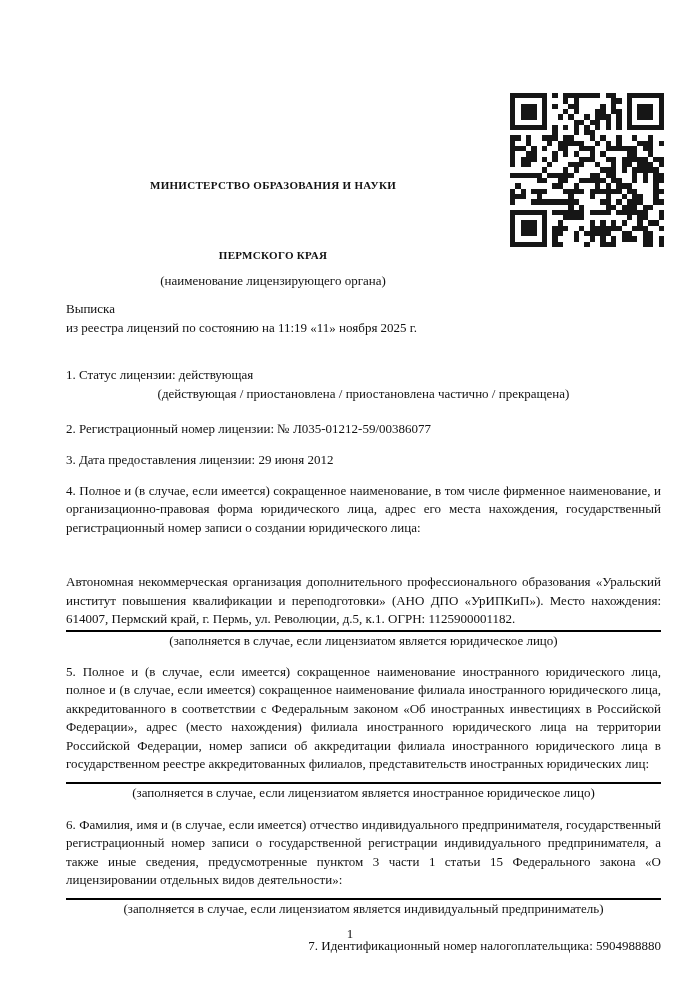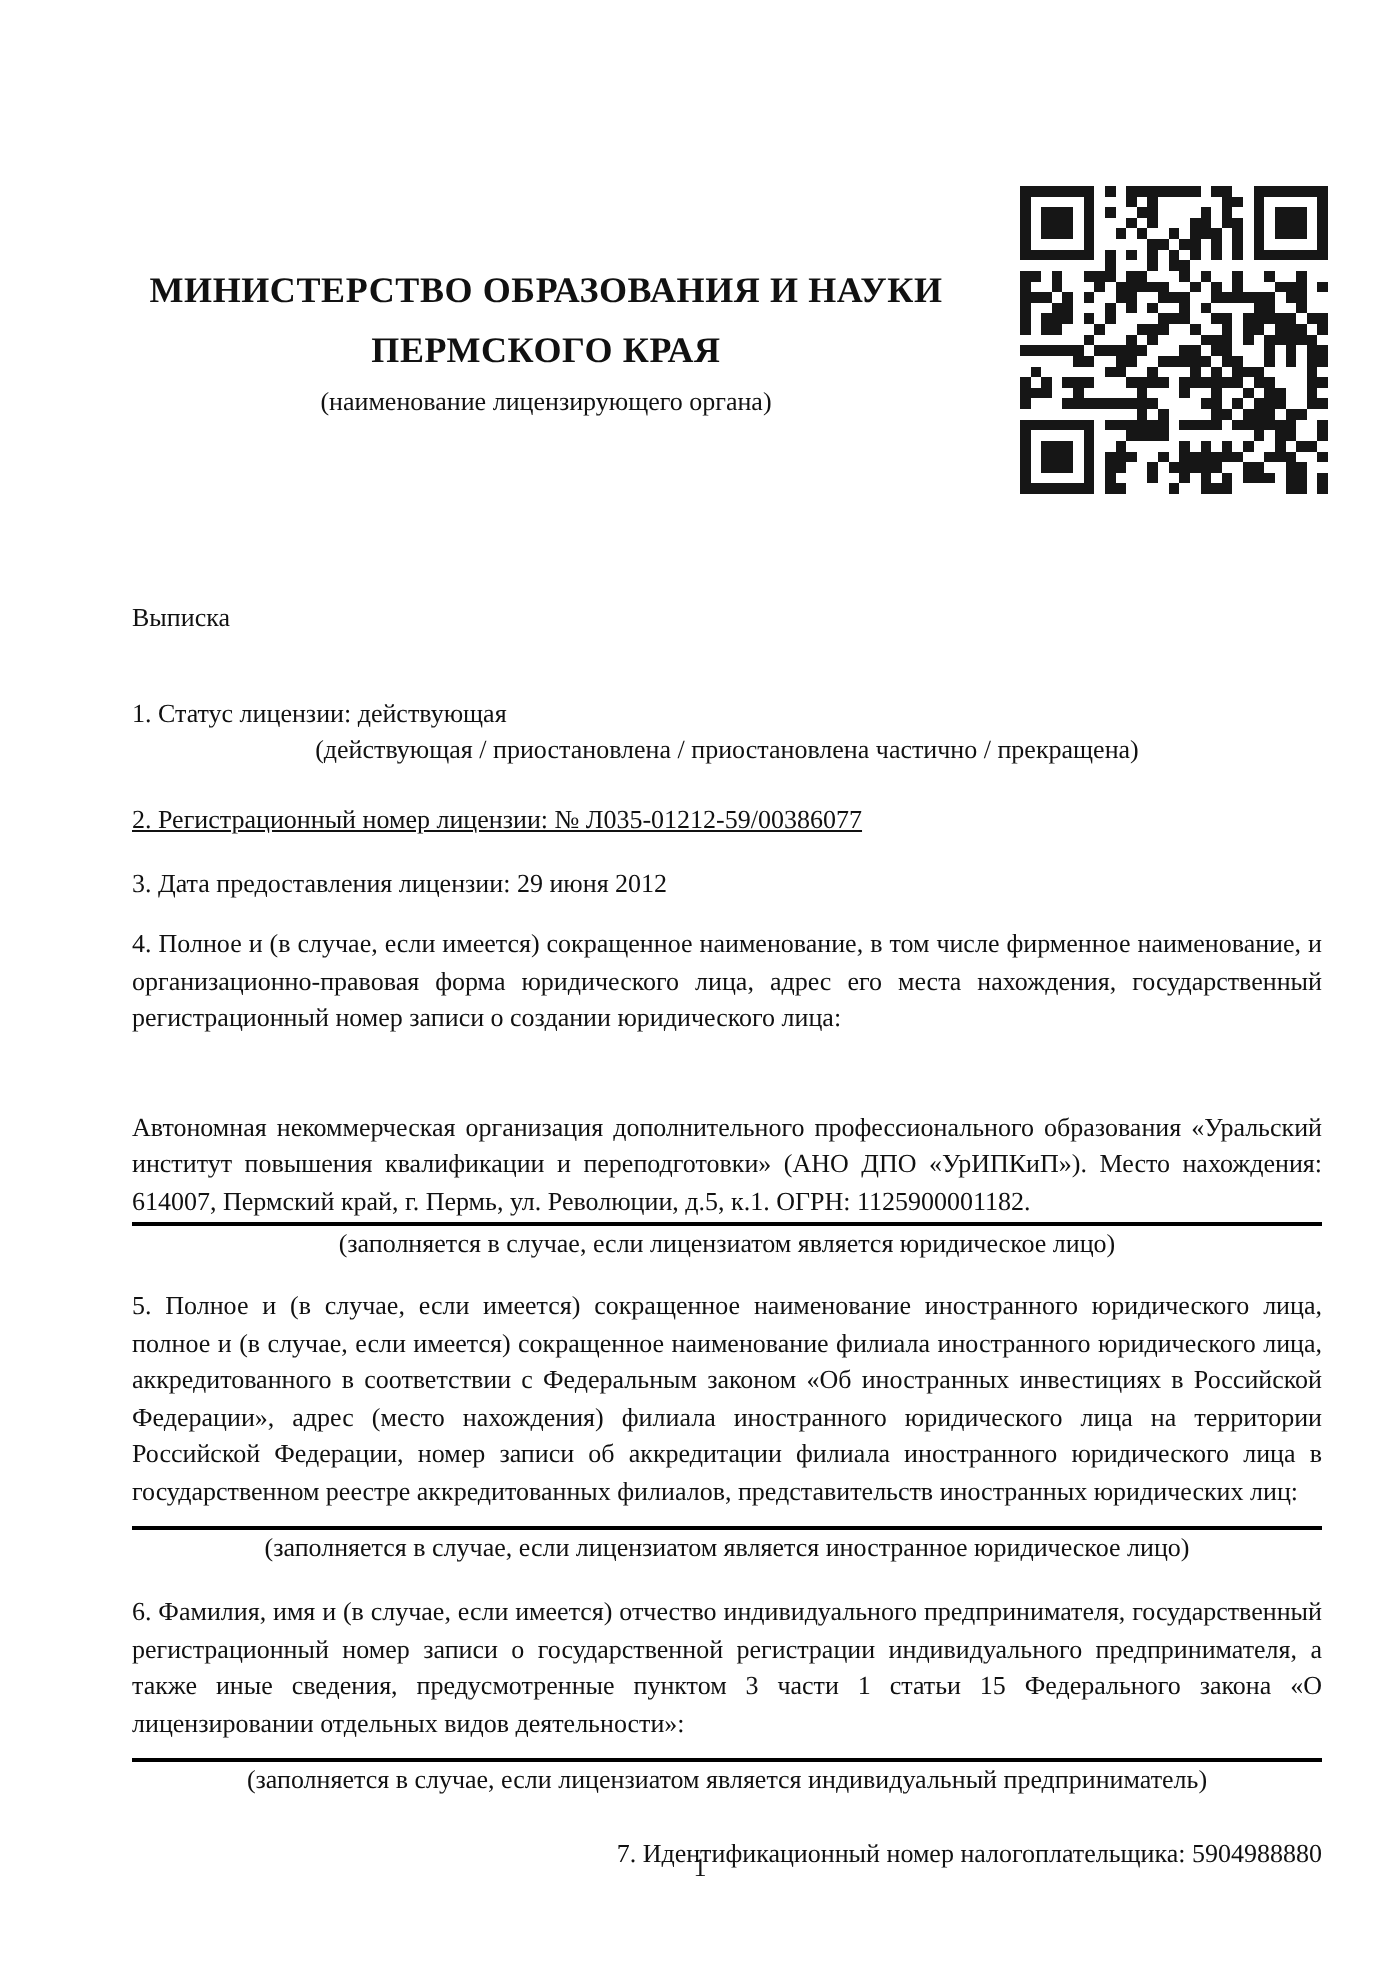--- a/index.html
+++ b/index.html
@@ -20,24 +20,25 @@
   
   .org-block {
     position: absolute;
     top: 130px;
     left: 66px;
     width: 414px;
     text-align: center;
   }
   .org-name {
     font-weight: bold;
-    font-size: 18px;
+    font-size: 11px;
     line-height: 30px;
     letter-spacing: 0.3px;
     white-space: nowrap;
+    margin-top: 40px;
   }
   .org-caption {
     font-size: 13px;
     line-height: 14px;
     margin-top: 4px;
   }
   .qr {
     position: absolute;
     top: 85px;
     right: 28px;
@@ -64,21 +65,21 @@
     margin-top: 2px;
   }
   .rule {
     border-top: 2px solid #000000;
     height: 0;
     margin-top: 1px;
   }
   .rule-gap { margin-top: 8px; }
 
   .item-1 { margin-top: 29px; }
-  .item-2 { margin-top: 19px; text-decoration: underline; }
+  .item-2 { margin-top: 19px; }
   .item-3 { margin-top: 13px; }
   .item-4 { margin-top: 12px; }
   .item-5 { margin-top: 15px; }
   .item-6 { margin-top: 16px; }
   .item-7 { margin-top: 21px; text-align: right; }
 
   .page-number {
     position: absolute;
     left: 0;
     right: 0;
@@ -529,20 +530,21 @@
       <rect x="19" y="28" width="1" height="1" fill="#161616"></rect>
       <rect x="25" y="28" width="1" height="1" fill="#161616"></rect>
       <rect x="26" y="28" width="1" height="1" fill="#161616"></rect>
       <rect x="28" y="28" width="1" height="1" fill="#161616"></rect>
     </svg>
 
   <main class="content">
 
     <div class="doc-title">
       <div>Выписка</div>
+      <div>из реестра лицензий по состоянию на 11:19 «11» ноября 2025 г.</div>
     </div>
 
     <p class="line item-1">1. Статус лицензии: действующая</p>
     <div class="caption">(действующая / приостановлена / приостановлена частично / прекращена)</div>
 
     <p class="line item-2">2. Регистрационный номер лицензии: № Л035-01212-59/00386077</p>
 
     <p class="line item-3">3. Дата предоставления лицензии: 29 июня 2012</p>
 
     <p class="para item-4">4. Полное и (в случае, если имеется) сокращенное наименование, в том числе фирменное наименование, и организационно-правовая форма юридического лица, адрес его места нахождения, государственный регистрационный номер записи о создании юридического лица:</p>

